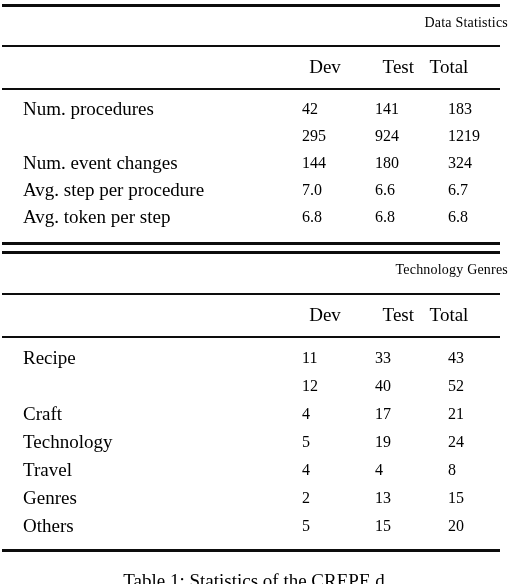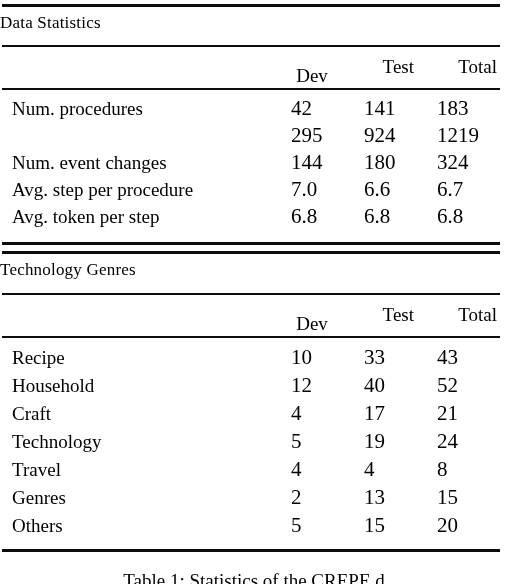--- a/index.html
+++ b/index.html
@@ -38,69 +38,69 @@
     position: absolute;
     left: 0;
     width: 508px;
   }
 
   
   .span-title {
     position: absolute;
     left: 0;
     width: 508px;
-    text-align: left;
-    font-size: 17px;
+    text-align: right;
+    font-size: 14px;
     line-height: 22px;
     letter-spacing: 0.2px;
     white-space: nowrap;
   }
 
   
   .colhead {
     position: absolute;
     font-size: 19px;
     line-height: 22px;
     text-align: center;
     white-space: nowrap;
   }
 
   
   .row {
     position: absolute;
-    left: 0;
+    left: 11px;
     width: 460px;
     height: 27px;
   }
   .row .label {
     position: absolute;
     left: 12px;
     top: 0;
     font-size: 19px;
     line-height: 25px;
     white-space: nowrap;
   }
   .row .cell {
     position: absolute;
     top: 0;
-    font-size: 21px;
+    font-size: 16px;
     line-height: 25px;
     text-align: left;
     white-space: nowrap;
   }
 
   
   .c0 { left: 291px; }
   .c1 { left: 364px; }
   .c2 { left: 437px; }
 
   
-  .h0 { left: 283px; width: 58px; margin-top: 9px; }
+  .h0 { left: 296px; width: 58px; }
   .h1 { left: 356px; width: 58px; text-align: right; }
-  .h2 { left: 435px; width: 62px; text-align: right; }
+  .h2 { left: 418px; width: 62px; }
 
   
   .caption {
     position: absolute;
     left: 0;
     width: 508px;
     text-align: center;
     font-size: 19px;
     line-height: 22px;
     white-space: nowrap;
@@ -176,27 +176,26 @@
     <div>
       <div class="colhead h0" style="top:304px;">Dev</div>
       <div class="colhead h1" style="top:304px;">Test</div>
       <div class="colhead h2" style="top:304px;">Total</div>
     </div>
 
     <div class="rule light" style="top:336px;"></div>
 
     <div class="row" style="top:345px;">
       <div class="label">Recipe</div>
-      <div class="cell c0">10</div>
+      <div class="cell c0">11</div>
       <div class="cell c1">33</div>
       <div class="cell c2">43</div>
     </div>
 
     <div class="row" style="top:373px;">
-      <div class="label">Household</div>
       <div class="cell c0">12</div>
       <div class="cell c1">40</div>
       <div class="cell c2">52</div>
     </div>
 
     <div class="row" style="top:401px;">
       <div class="label">Craft</div>
       <div class="cell c0">4</div>
       <div class="cell c1">17</div>
       <div class="cell c2">21</div>

